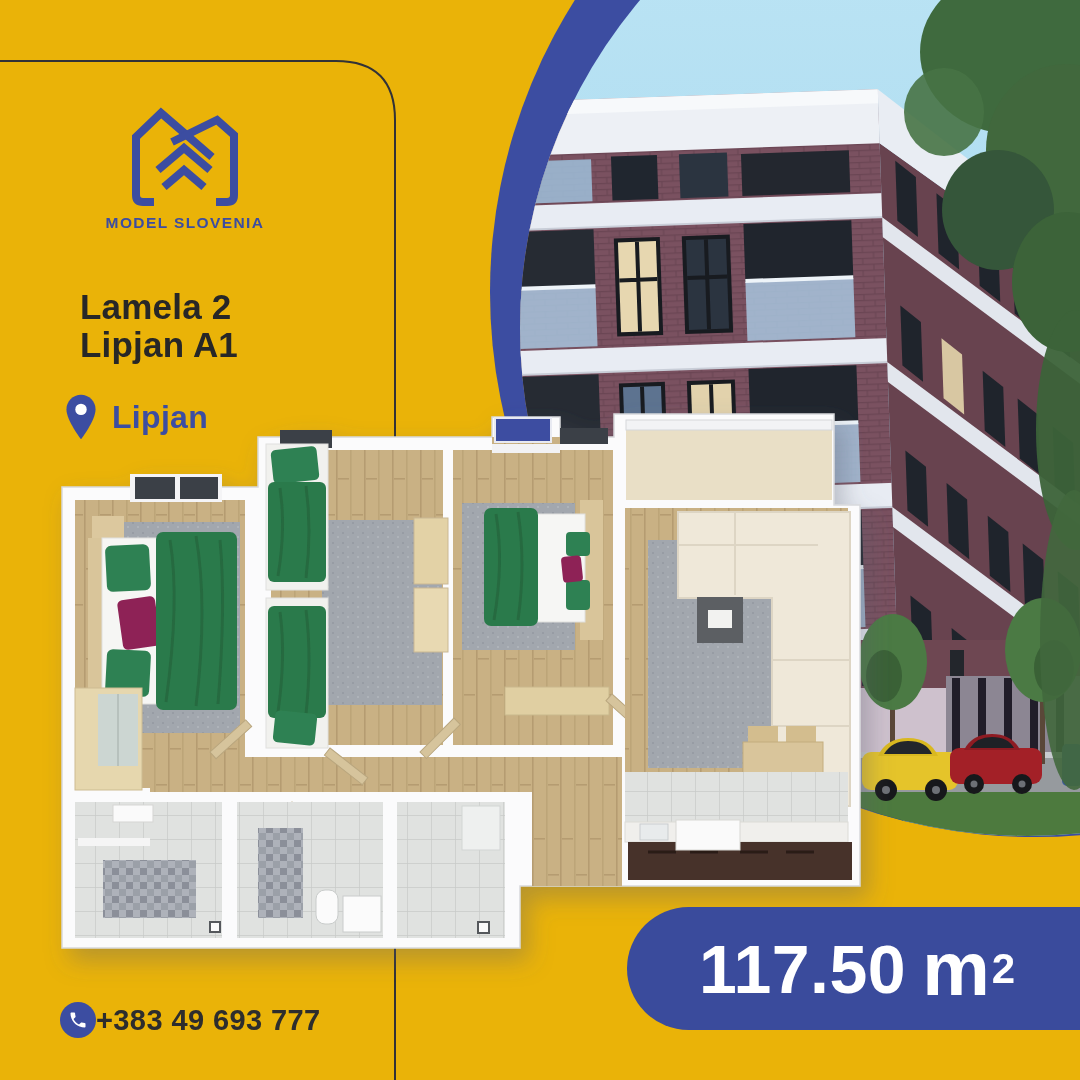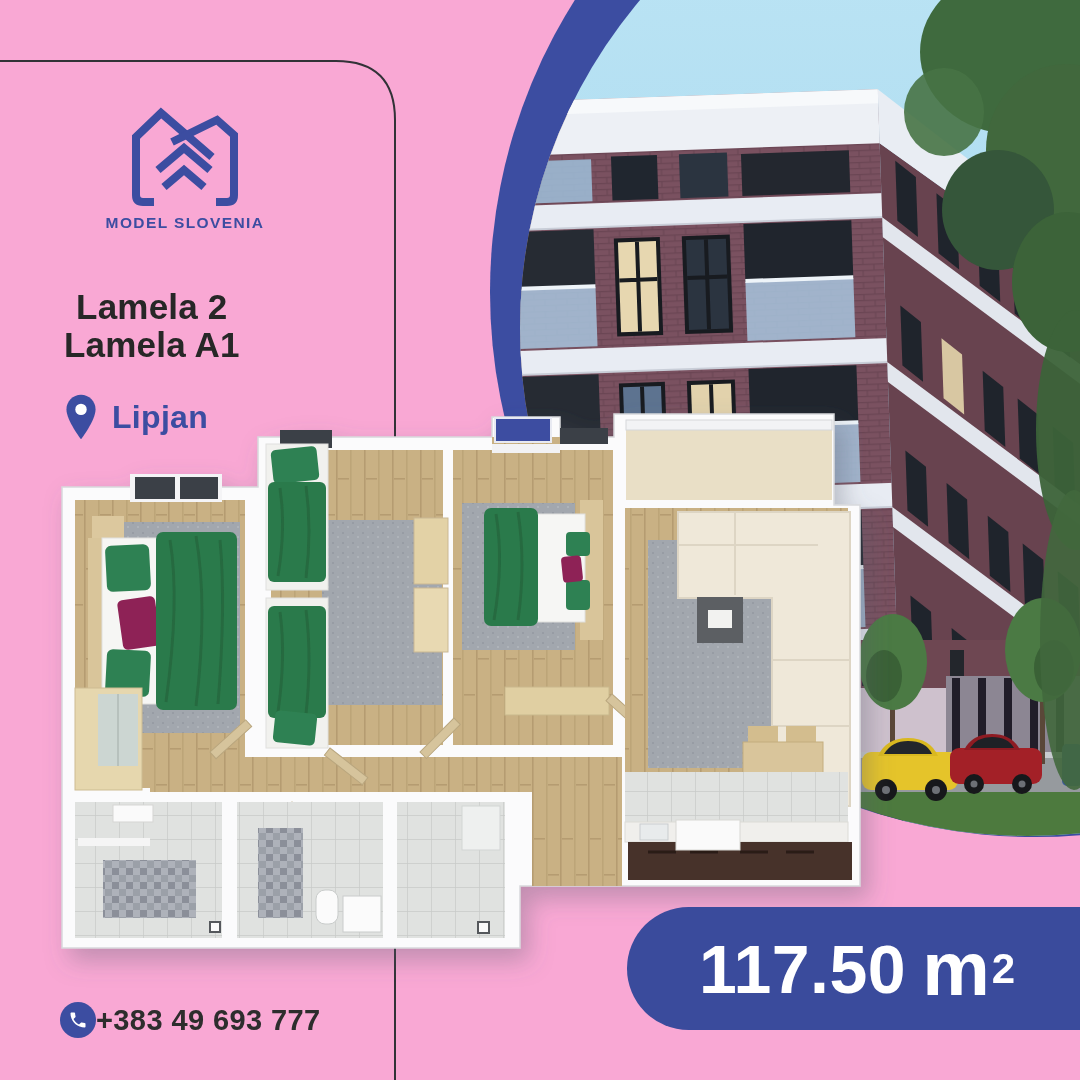--- a/index.html
+++ b/index.html
@@ -1,36 +1,36 @@
 <!DOCTYPE html>
 <html style="--brand-blue: #3c4da1; --pill-blue: #3a4b9c; --text-dark: #272727; --sky: #a7daf0; --brick: #7a5160; --grass: #4d7a3e; --wood-floor: #c9b184; --duvet-green: #2c7a4b; --pillow-magenta: #8e2357;"><head>
 <meta charset="utf-8">
 <style>
   :root{
     --brand-blue:#3c4da1; --pill-blue:#3a4b9c; --text-dark:#272727;
   }
   html,body{margin:0;padding:0;background:#e8e8e8;}
   .canvas{
     position:relative;width:1080px;height:1080px;margin:0 auto;
-    background:#f9a8d4;overflow:hidden;
+    background:#eab308;overflow:hidden;
     font-family:"Liberation Sans",sans-serif;
   }
   .abs{position:absolute;}
   svg{display:block;}
 
   
   .logo{left:100px;top:90px;width:170px;text-align:center;}
   .logo-name{
     margin-top:2px;font-size:15.5px;font-weight:700;letter-spacing:1.4px;
     color:var(--brand-blue);white-space:nowrap;
   }
 
   
-  .headline{left:64px;top:288px;color:var(--text-dark);
-    font-size:35px;font-weight:800;line-height:38px;letter-spacing:.2px;text-align:center;}
+  .headline{left:80px;top:288px;color:var(--text-dark);
+    font-size:35px;font-weight:800;line-height:38px;letter-spacing:.2px;}
 
   
   .locrow{left:62px;top:392px;display:flex;align-items:center;gap:12px;}
   .locrow .loc-label{color:var(--brand-blue);font-size:32px;font-weight:800;letter-spacing:.3px;}
 
   
   .phonerow{left:60px;top:1002px;display:flex;align-items:center;}
   .phone-badge{width:36px;height:36px;border-radius:50%;background:var(--brand-blue);
     display:flex;align-items:center;justify-content:center;}
   .phone-number{color:#2d2d2d;font-size:29px;font-weight:600;letter-spacing:.4px;}
@@ -421,21 +421,21 @@
         <path d="M96,110 H107 Q114,110 114,103 V43 L97,28 L52,50"></path>
         <path d="M38,78 L64,56 L90,78"></path>
         <path d="M44,95 L64,78 L84,95"></path>
       </g>
     </svg>
     <div class="logo-name">MODEL SLOVENIA</div>
   </div>
 
   <div class="abs headline">
     <div>Lamela 2</div>
-    <div>Lamela A1</div>
+    <div>Lipjan A1</div>
   </div>
 
   <div class="abs locrow">
     <svg width="38" height="50" viewBox="0 0 24 30">
       <path d="M12 1C6.9 1 2.8 5.1 2.8 10.2 2.8 17 12 29 12 29s9.2-12 9.2-18.8C21.2 5.1 17.1 1 12 1z" fill="var(--brand-blue)"></path>
       <circle cx="12" cy="10.2" r="3.6" fill="#ffffff"></circle>
     </svg>
     <span class="loc-label">Lipjan</span>
   </div>
 

